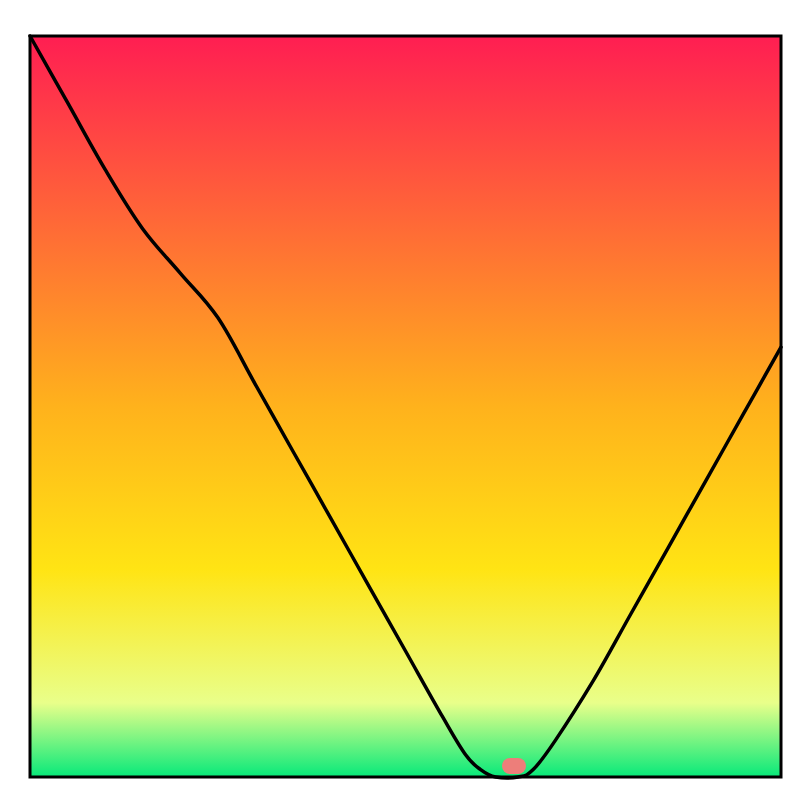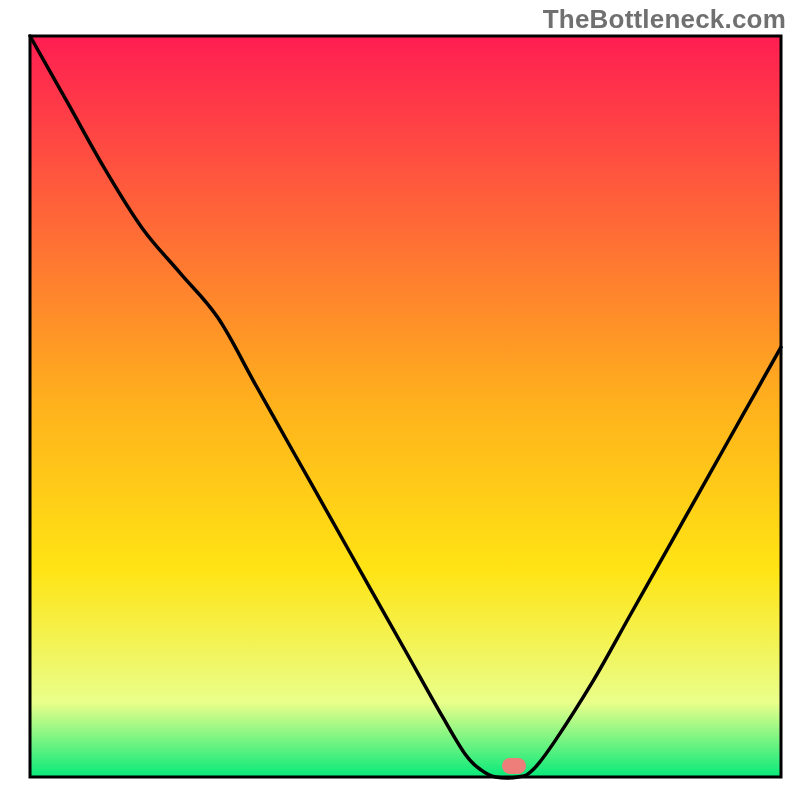--- a/index.html
+++ b/index.html
@@ -38,21 +38,20 @@
     background: #ed7e7a;
     border-radius: 9px;
     transform: translate(-50%, -50%);
   }
 </style>
 </head>
 <body>
 
 <div class="chart-wrap">
 
-  <div class="watermark">TheBottleneck.com</div>
 
   <svg class="plot" width="800" height="800" viewBox="0 0 800 800">
     <defs>
       <linearGradient id="bg-grad" x1="0" y1="0" x2="0" y2="1">
         <stop id="g-top" offset="0%" stop-color="#ff1e52"></stop>
         <stop id="g-mid1" offset="50%" stop-color="#ffb21c"></stop>
         <stop id="g-mid2" offset="72%" stop-color="#ffe414"></stop>
         <stop id="g-low" offset="90%" stop-color="#e9ff8a"></stop>
         <stop id="g-bot" offset="100%" stop-color="#07e97a"></stop>
       </linearGradient>

